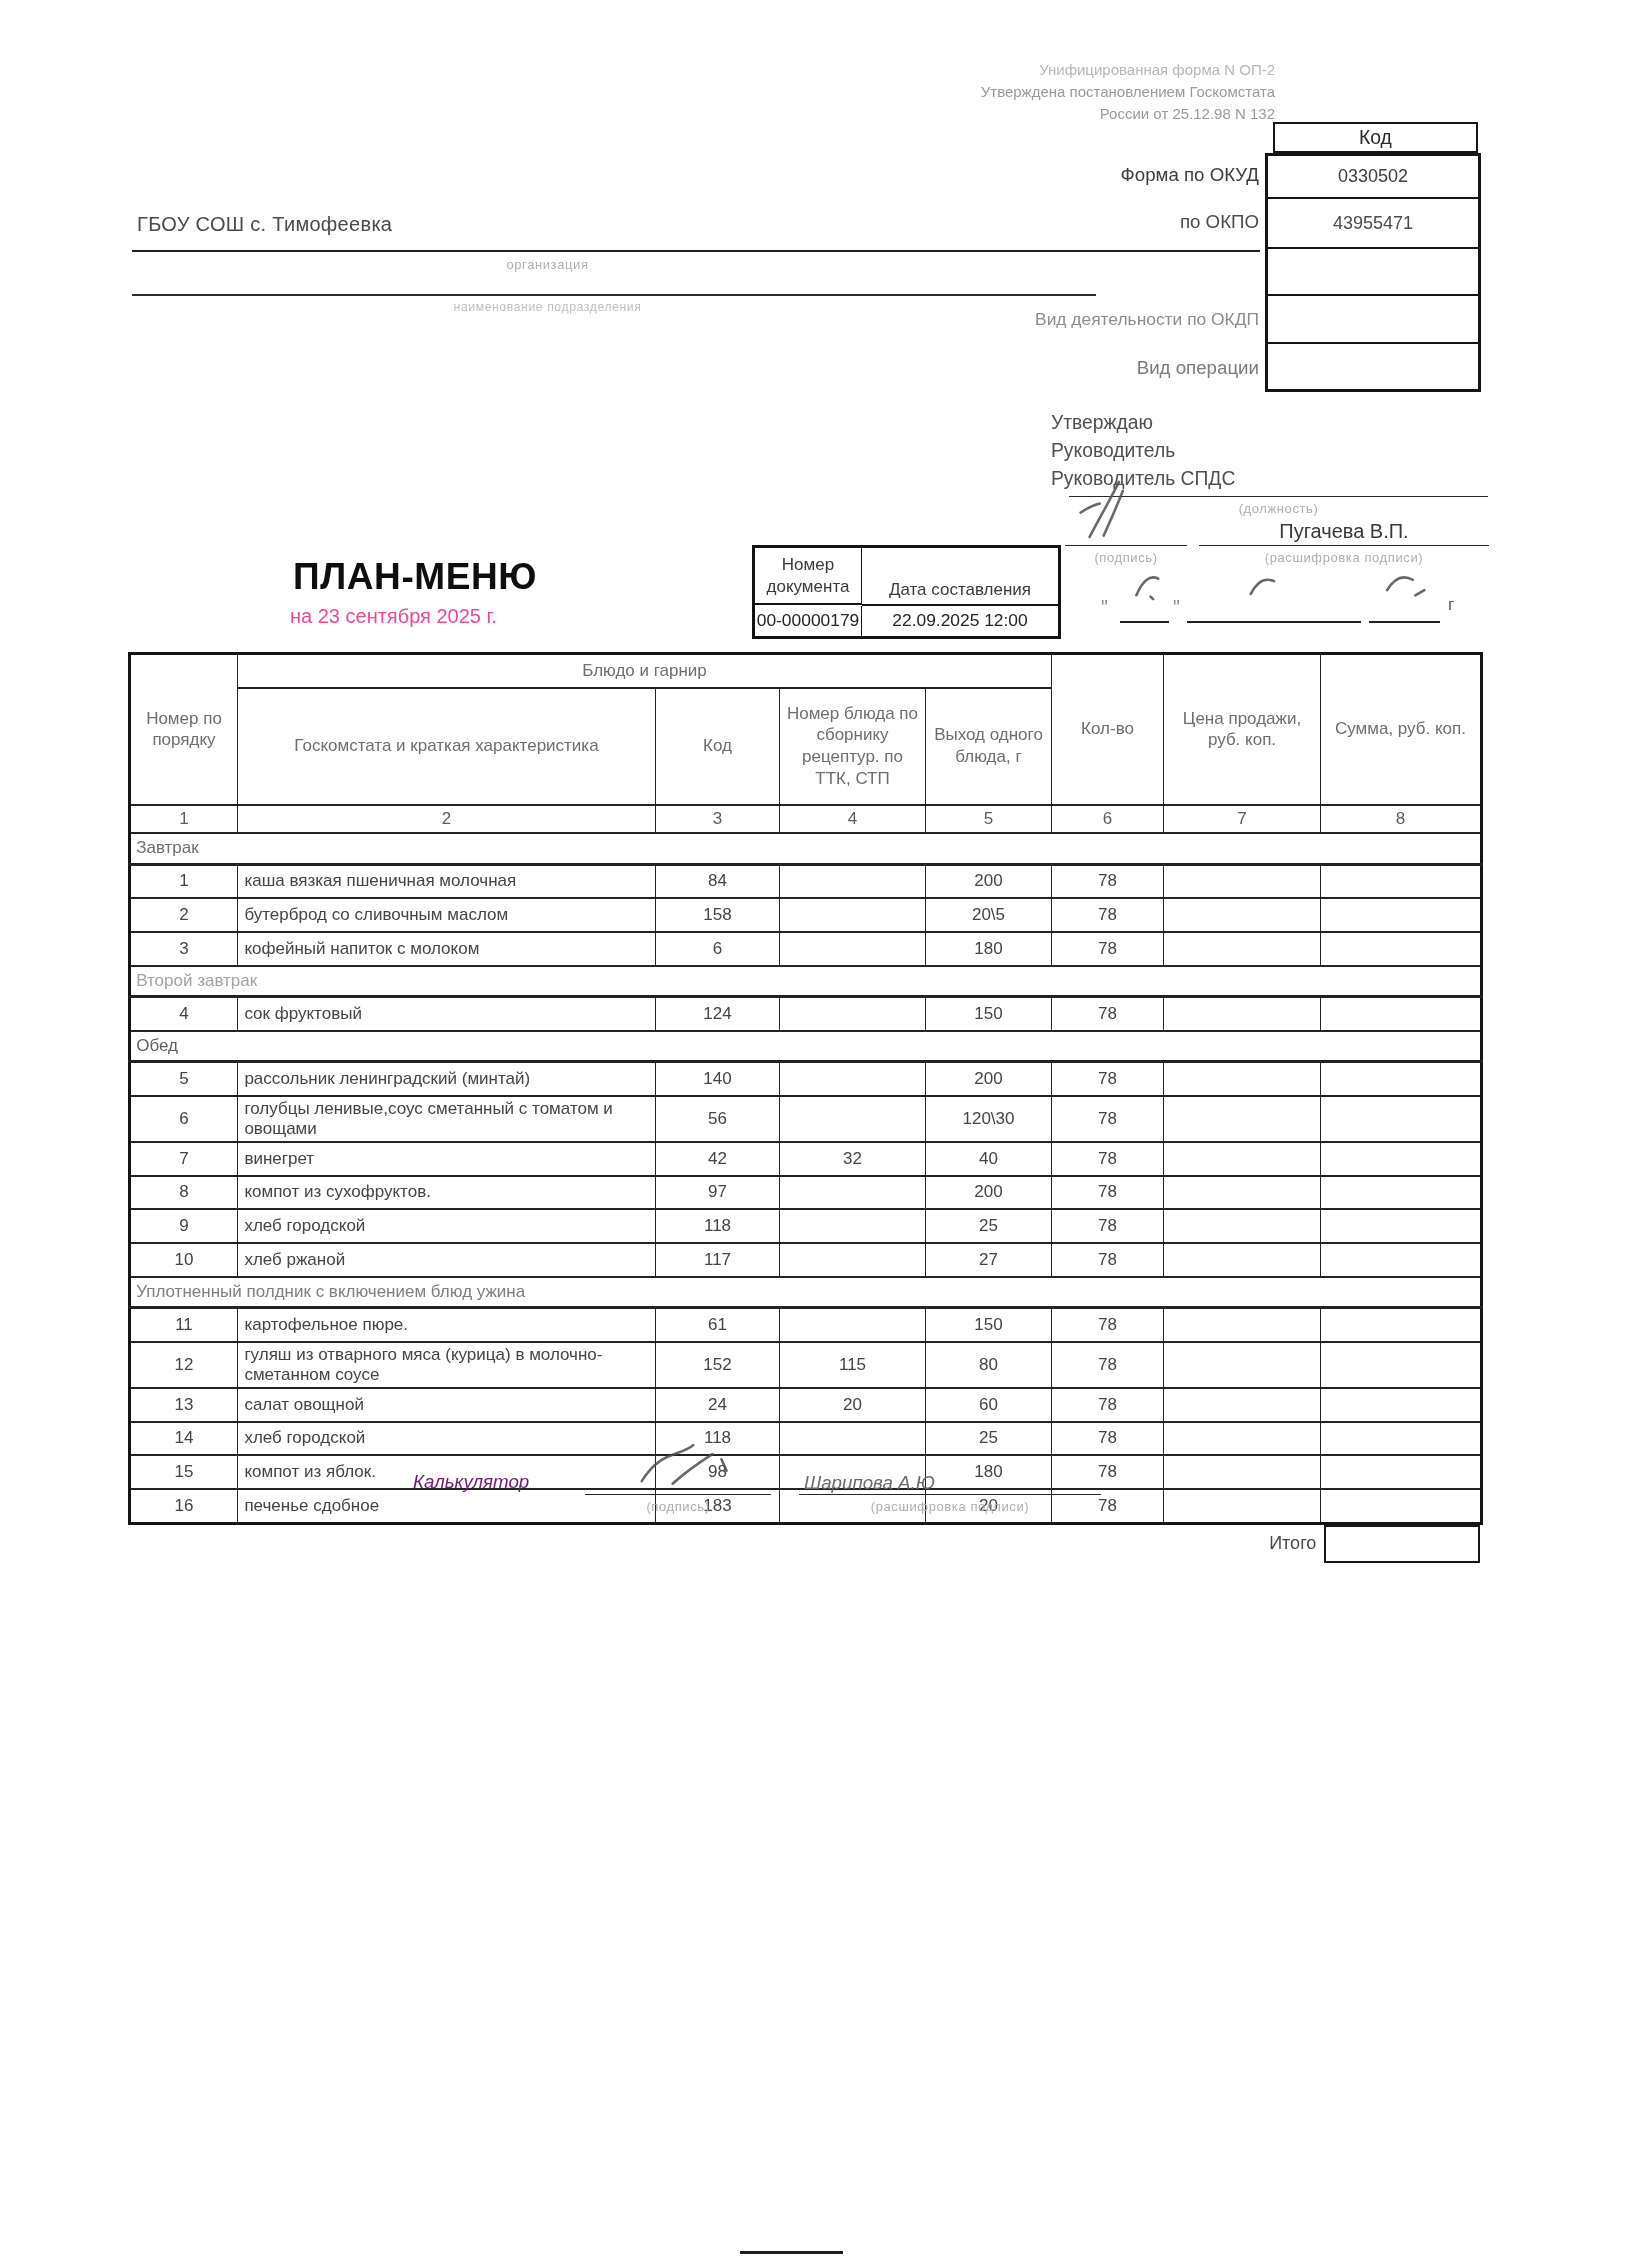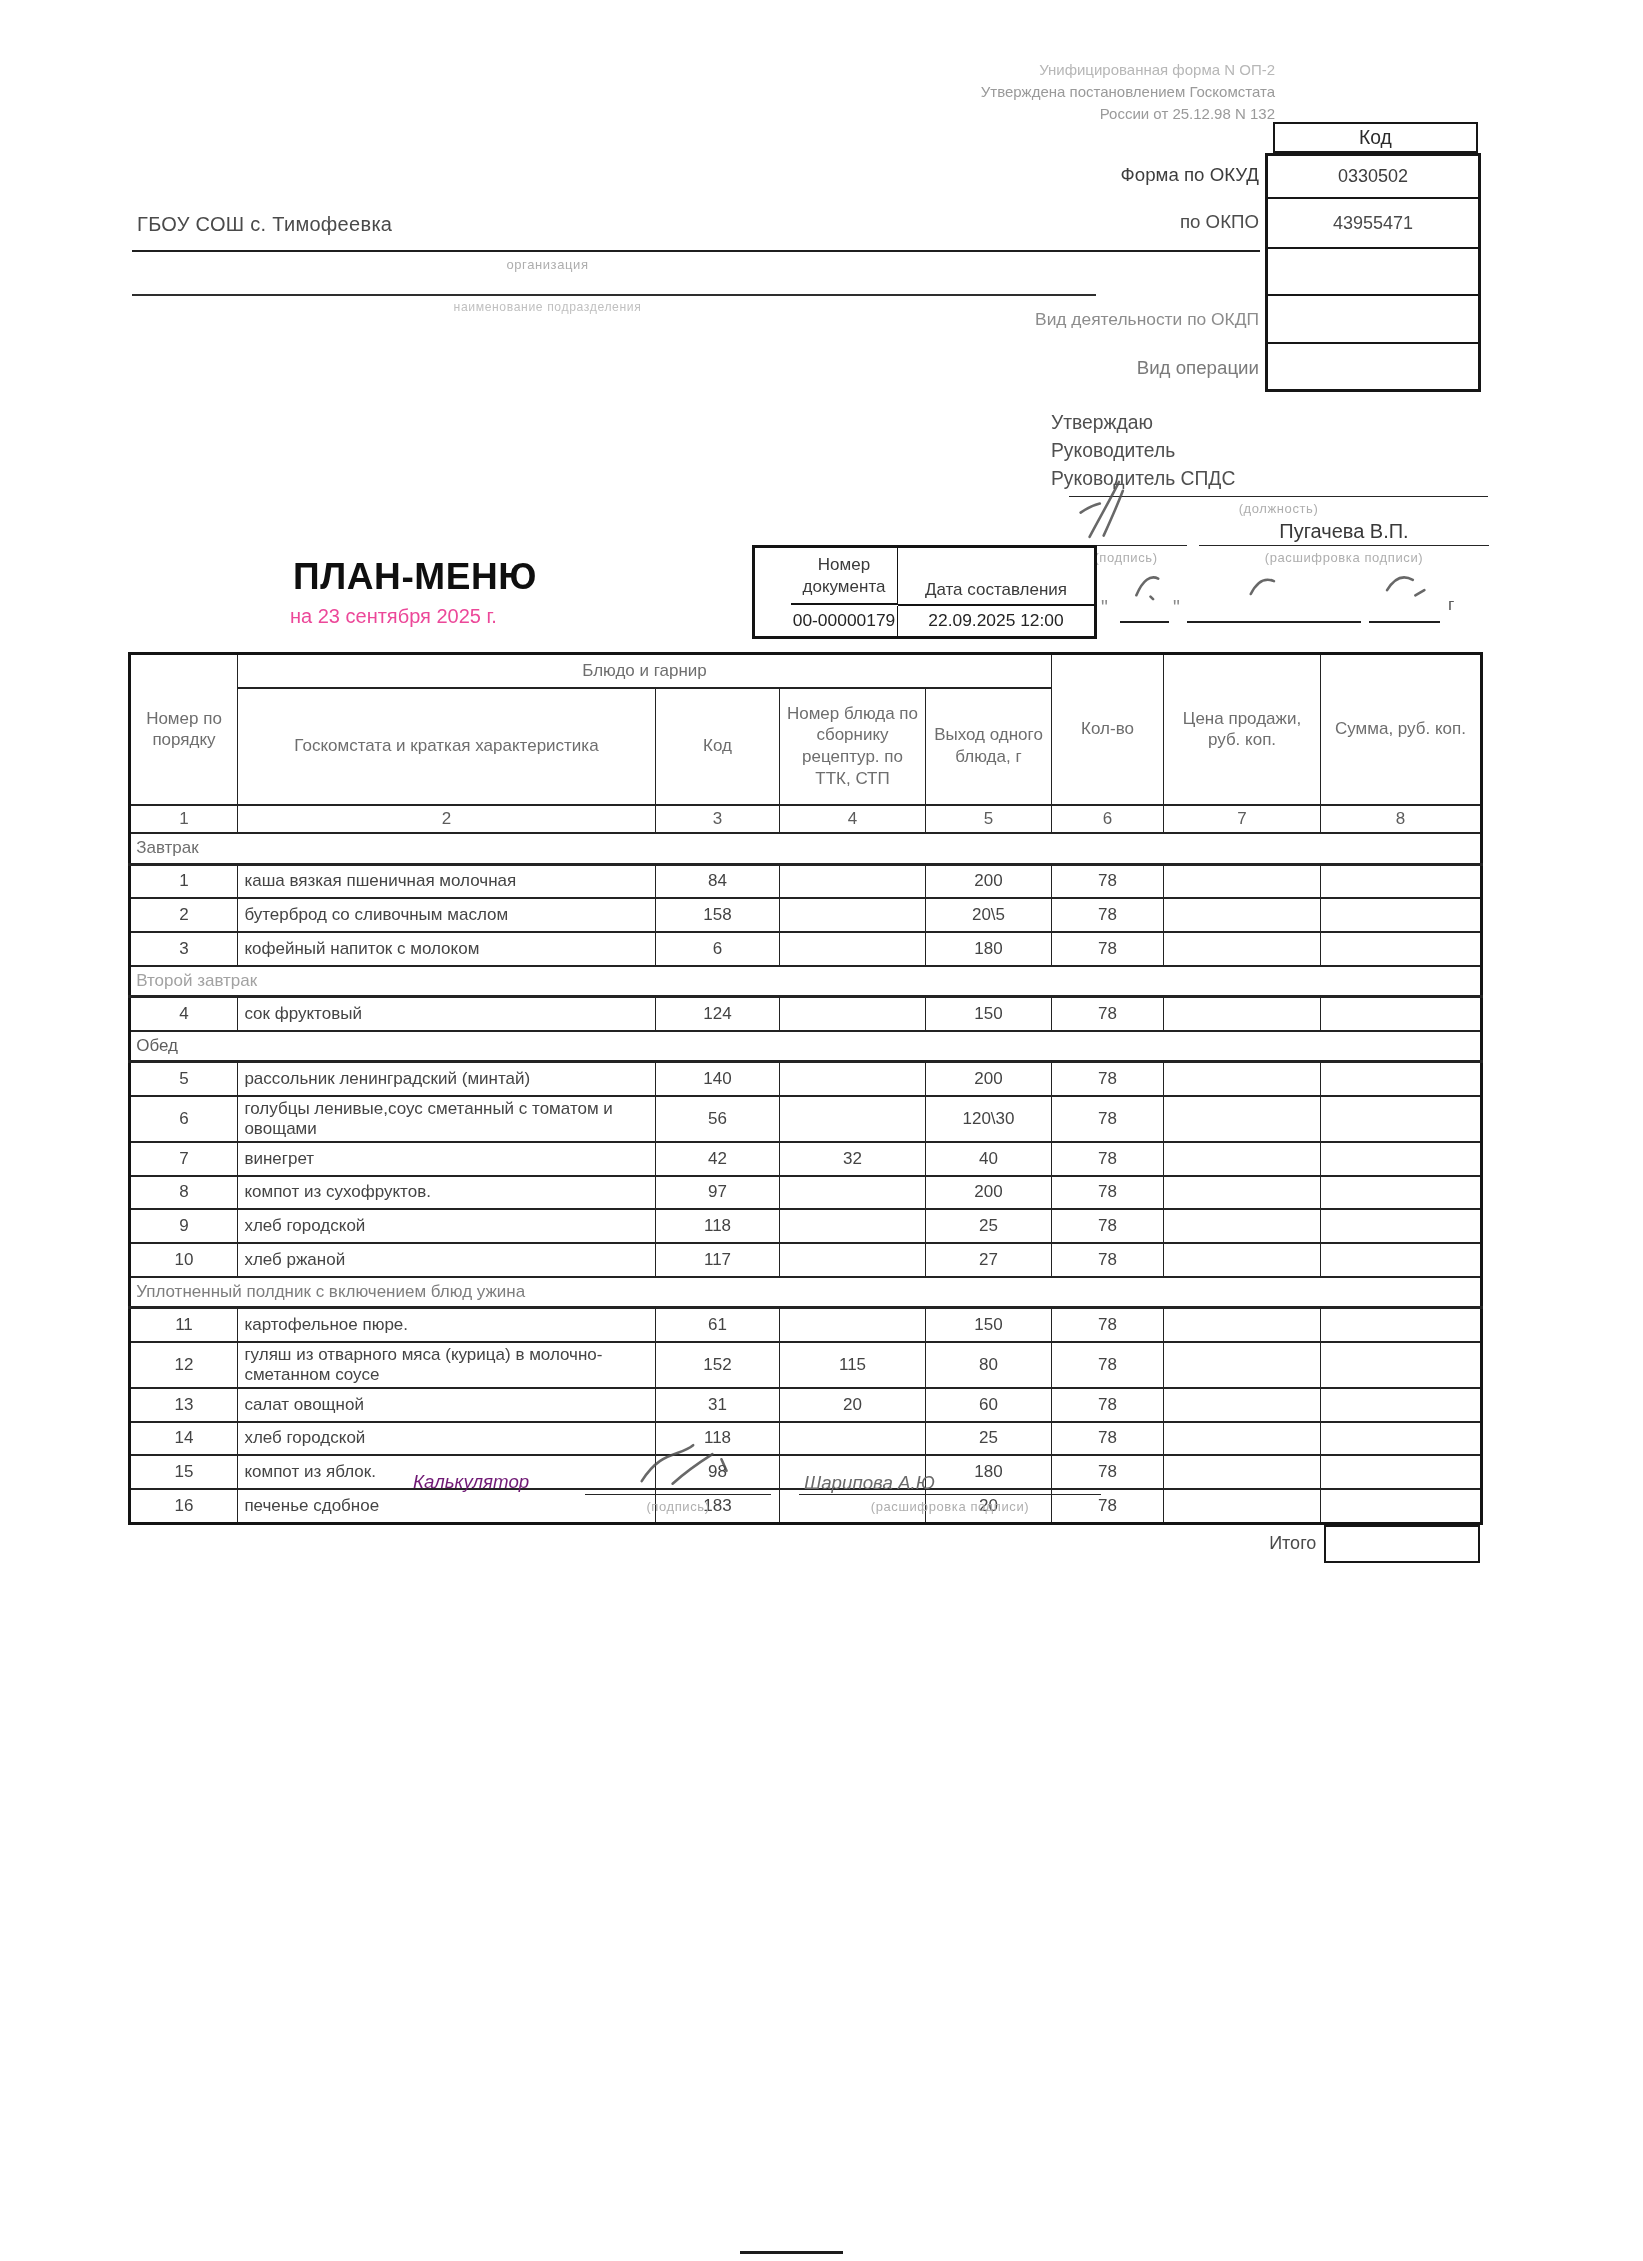--- a/index.html
+++ b/index.html
@@ -101,21 +101,21 @@
   <div class="abs uline" style="left:1187px;top:599px;width:174px;height:22px;"></div>
   <div class="abs uline" style="left:1369px;top:599px;width:71px;height:22px;"></div>
   <div class="abs" style="left:1448px;top:594px;font-size:17.4px;color:#5a5a5a;">г</div>
   <svg class="abs" style="left:1096px;top:558px;" width="361" height="45" viewBox="0 0 560 70">
     <path class="sig" d="M62,58 C72,34 84,26 96,32 M84,60 l4,4 M240,56 C250,36 262,30 276,36 M452,50 C464,30 478,26 492,34 M496,58 l14,-8"></path>
   </svg>
 
   <div class="abs title" style="left:293px;top:556px;">ПЛАН-МЕНЮ</div>
   <div class="abs subtitle" style="left:290px;top:605px;">на 23 сентября 2025 г.</div>
 
-  <div class="abs docbox" style="left:752px;top:545px;width:303px;padding-left:36px;">
+  <div class="abs docbox" style="left:752px;top:545px;width:303px;">
     <div class="h first">Номер документа</div>
     <div class="h datecell">Дата составления</div>
     <div class="v first">00-00000179</div>
     <div class="v">22.09.2025 12:00</div>
   </div>
 
   <div class="abs" style="left:128px;top:652px;width:1352px;">
     <table class="menu">
       <colgroup>
         <col style="width:108px">
@@ -281,21 +281,21 @@
             <td>152</td>
             <td>115</td>
             <td>80</td>
             <td>78</td>
             <td></td>
             <td></td>
           </tr>
           <tr class="item" style="color: rgb(56, 56, 56);">
             <td>13</td>
             <td class="name-cell">салат овощной</td>
-            <td>31</td>
+            <td>24</td>
             <td>20</td>
             <td>60</td>
             <td>78</td>
             <td></td>
             <td></td>
           </tr>
           <tr class="item" style="color: rgb(62, 62, 62);">
             <td>14</td>
             <td class="name-cell">хлеб городской</td>
             <td>118</td>

